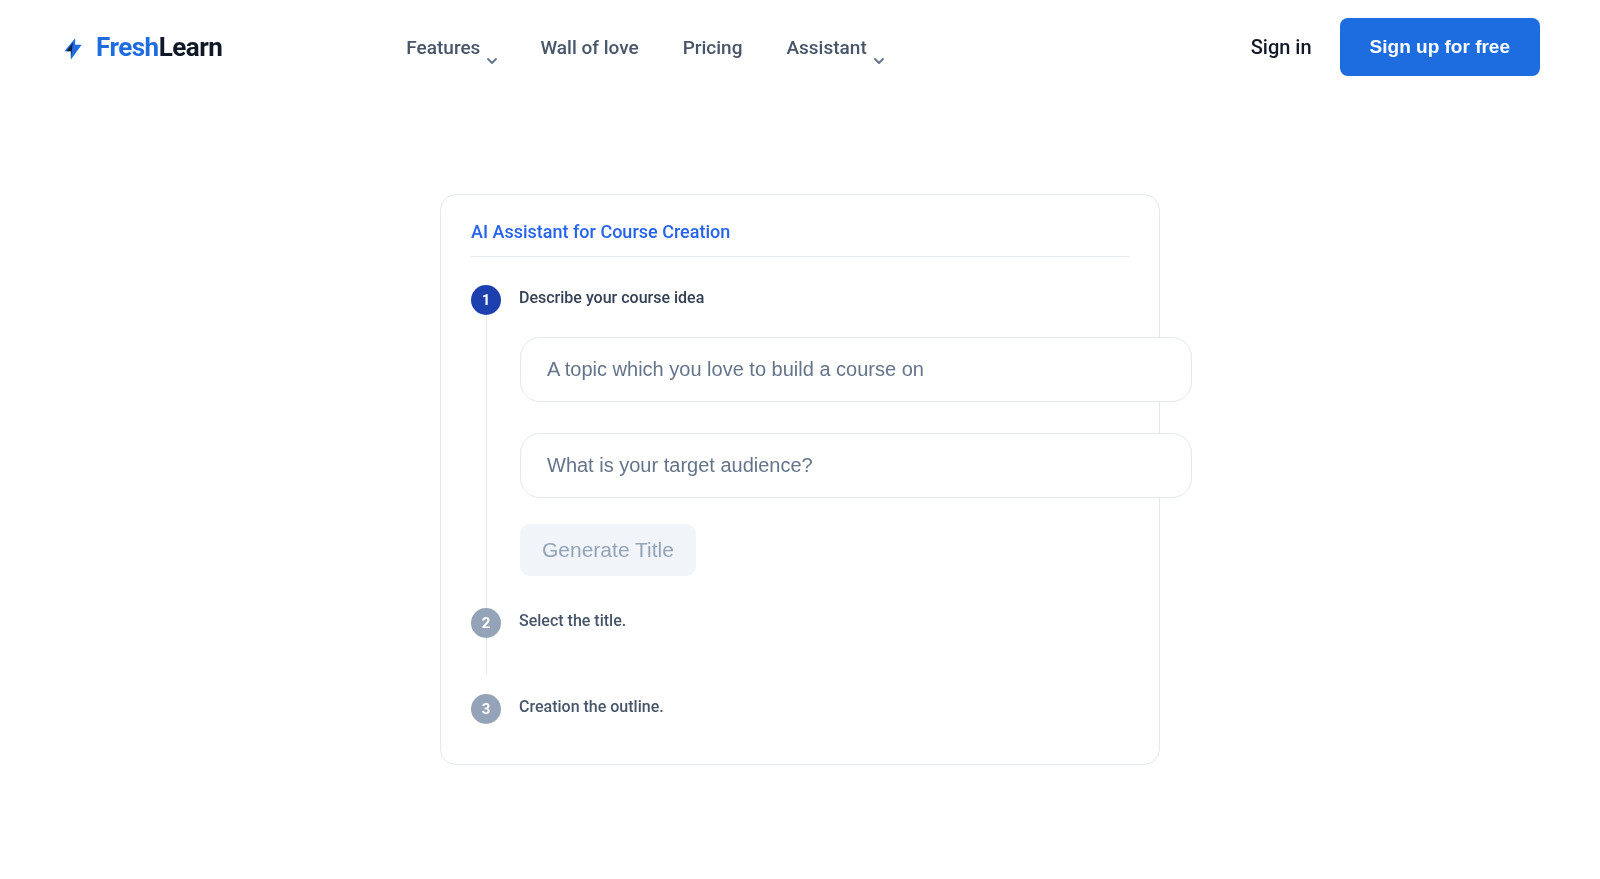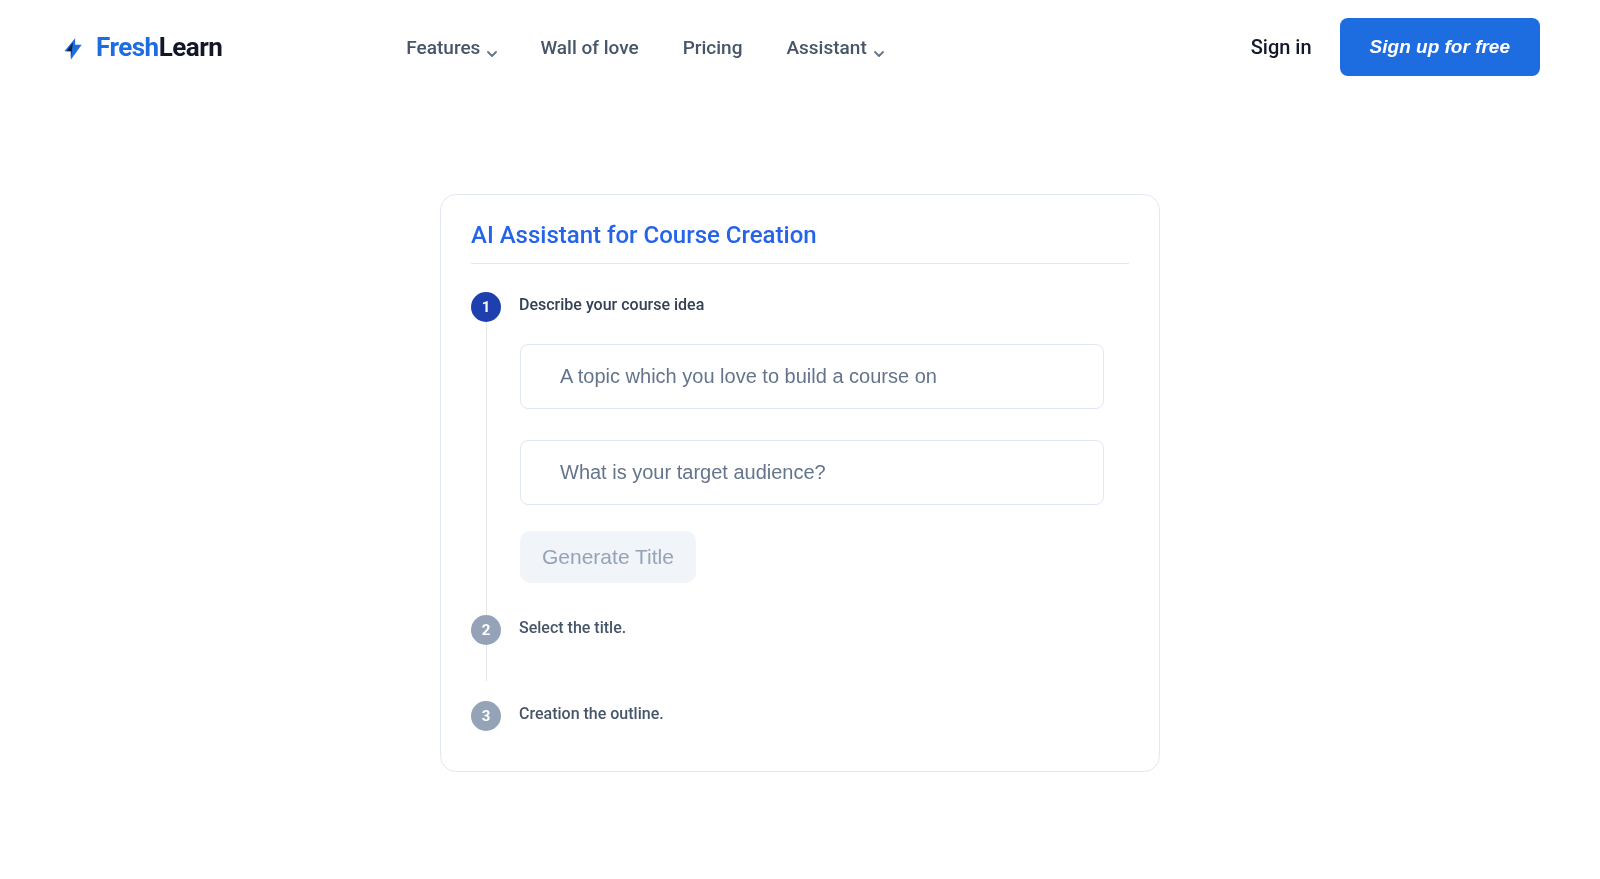--- a/index.html
+++ b/index.html
@@ -29,50 +29,49 @@
       gap: 44px;
       margin-left: 160px;
       flex: 1;
     }
     .nav-item {
       color: #475569;
       font-size: 19px;
       font-weight: 500;
       cursor: pointer;
       display: flex;
-      align-items: center;
+      align-items: flex-end;
       gap: 6px;
     }
     .chev { width: 10px; height: 10px; display: inline-block; }
 
     .nav-right { display: flex; align-items: center; gap: 28px; }
     .signin { color: #111827; font-size: 20px; font-weight: 500; cursor: pointer; }
     .signup-btn {
       background: #1d6ce0;
       color: #fff;
       border: none;
       border-radius: 8px;
       padding: 18px 30px;
       font-size: 19px;
       font-weight: 700;
       cursor: pointer;
-      font-style: italic;
     }
 
     
     .card {
       width: 720px;
       margin: 100px auto 40px auto;
       border: 1px solid #e2e8f0;
       border-radius: 16px;
       padding: 26px 30px 40px 30px;
     }
     .card-title {
       color: #2563eb;
-      font-size: 24px;
+      font-size: 18px;
       font-weight: 500;
       padding-bottom: 14px;
       border-bottom: 1px solid #e2e8f0;
       margin-bottom: 28px;
     }
 
     .step {
       display: flex;
       align-items: flex-start;
       gap: 18px;
@@ -90,24 +89,24 @@
     .step-label.dim { color: #475569; }
 
     .step-body {
       margin-left: 15px; 
       border-left: 1.5px solid #e5e7eb;
       padding-left: 33px;
       padding-top: 8px;
       padding-bottom: 32px;
     }
     .step-body .input {
-      width: 584px;
+      width: 672px;
       border: 1px solid #e2e8f0;
-      border-radius: 8px;
-      padding: 20px 39px;
+      border-radius: 20px;
+      padding: 20px 26px;
       font-size: 20px;
       color: #111827;
       margin-top: 14px;
       outline: none;
     }
     .step-body .input::placeholder { color: #64748b; }
 
     .gen-btn {
       display: inline-block;
       background: #f1f5f9;

